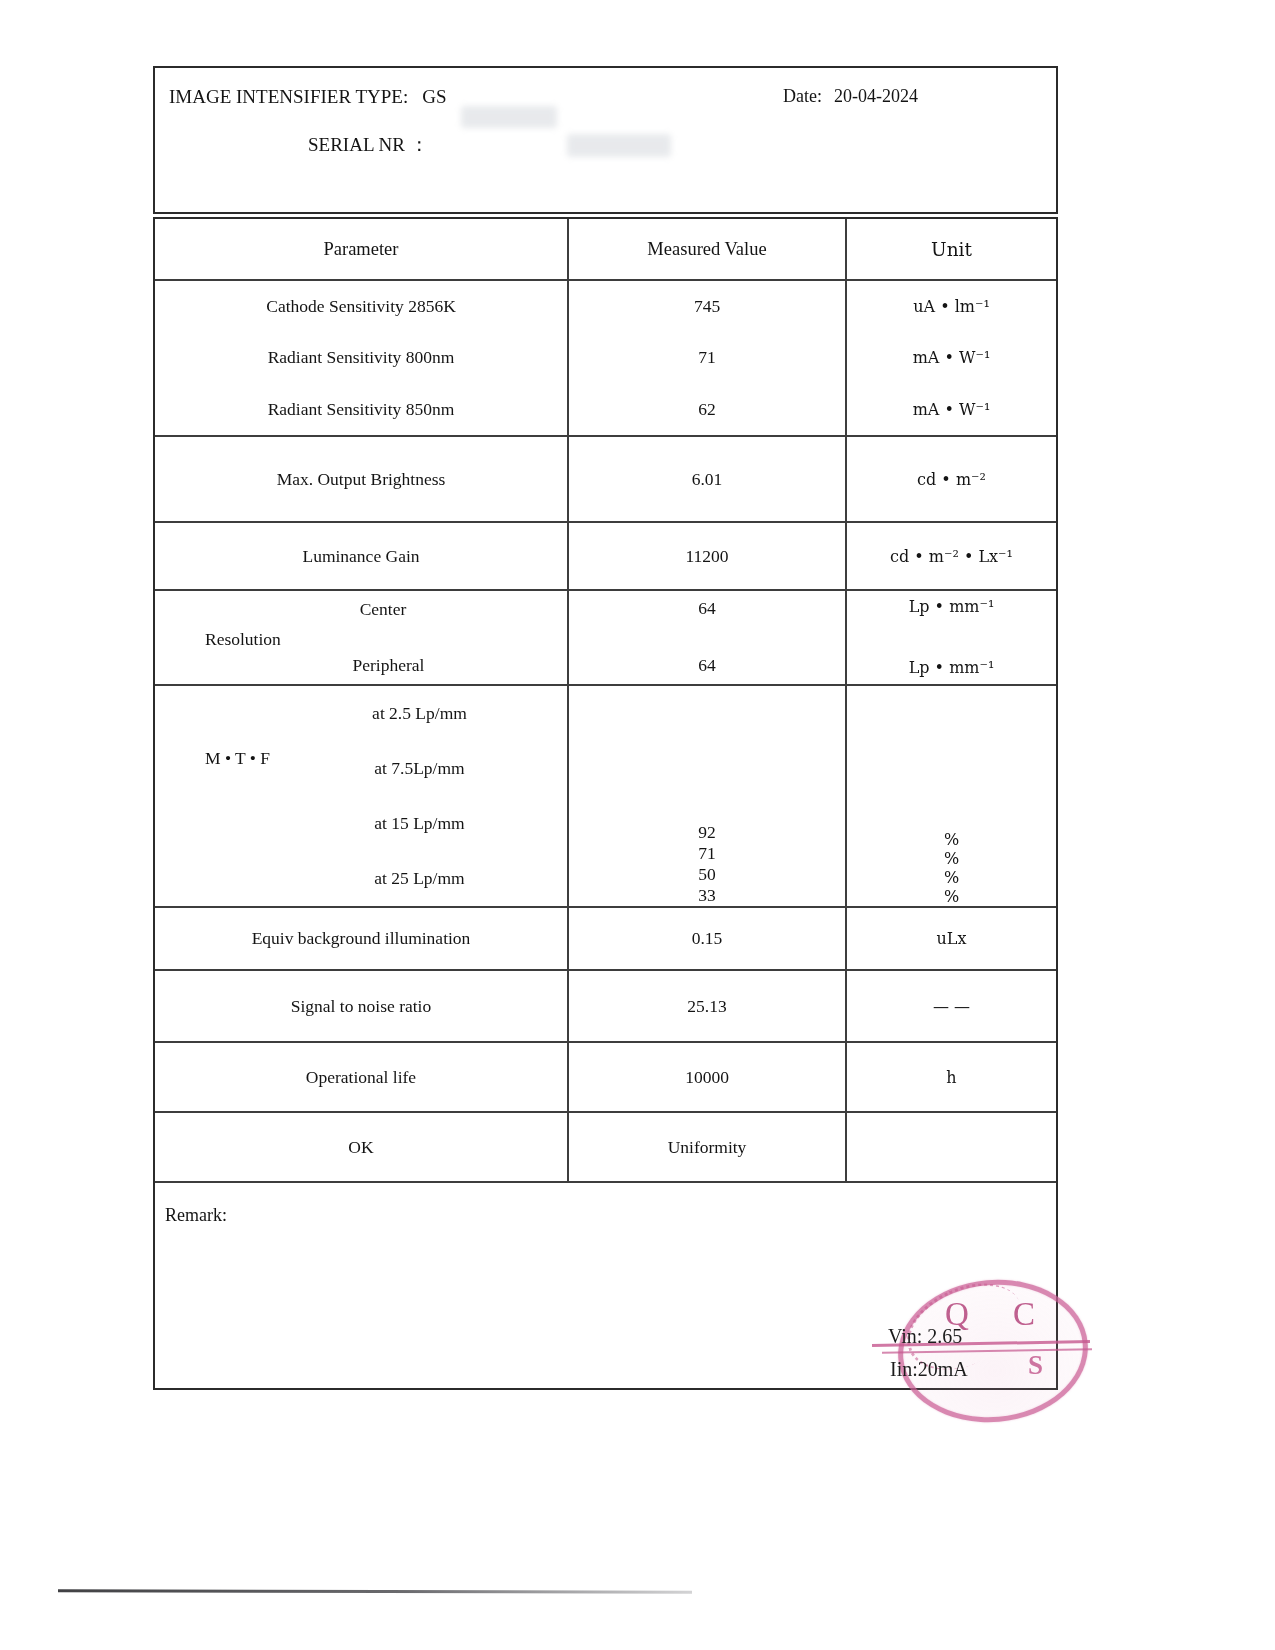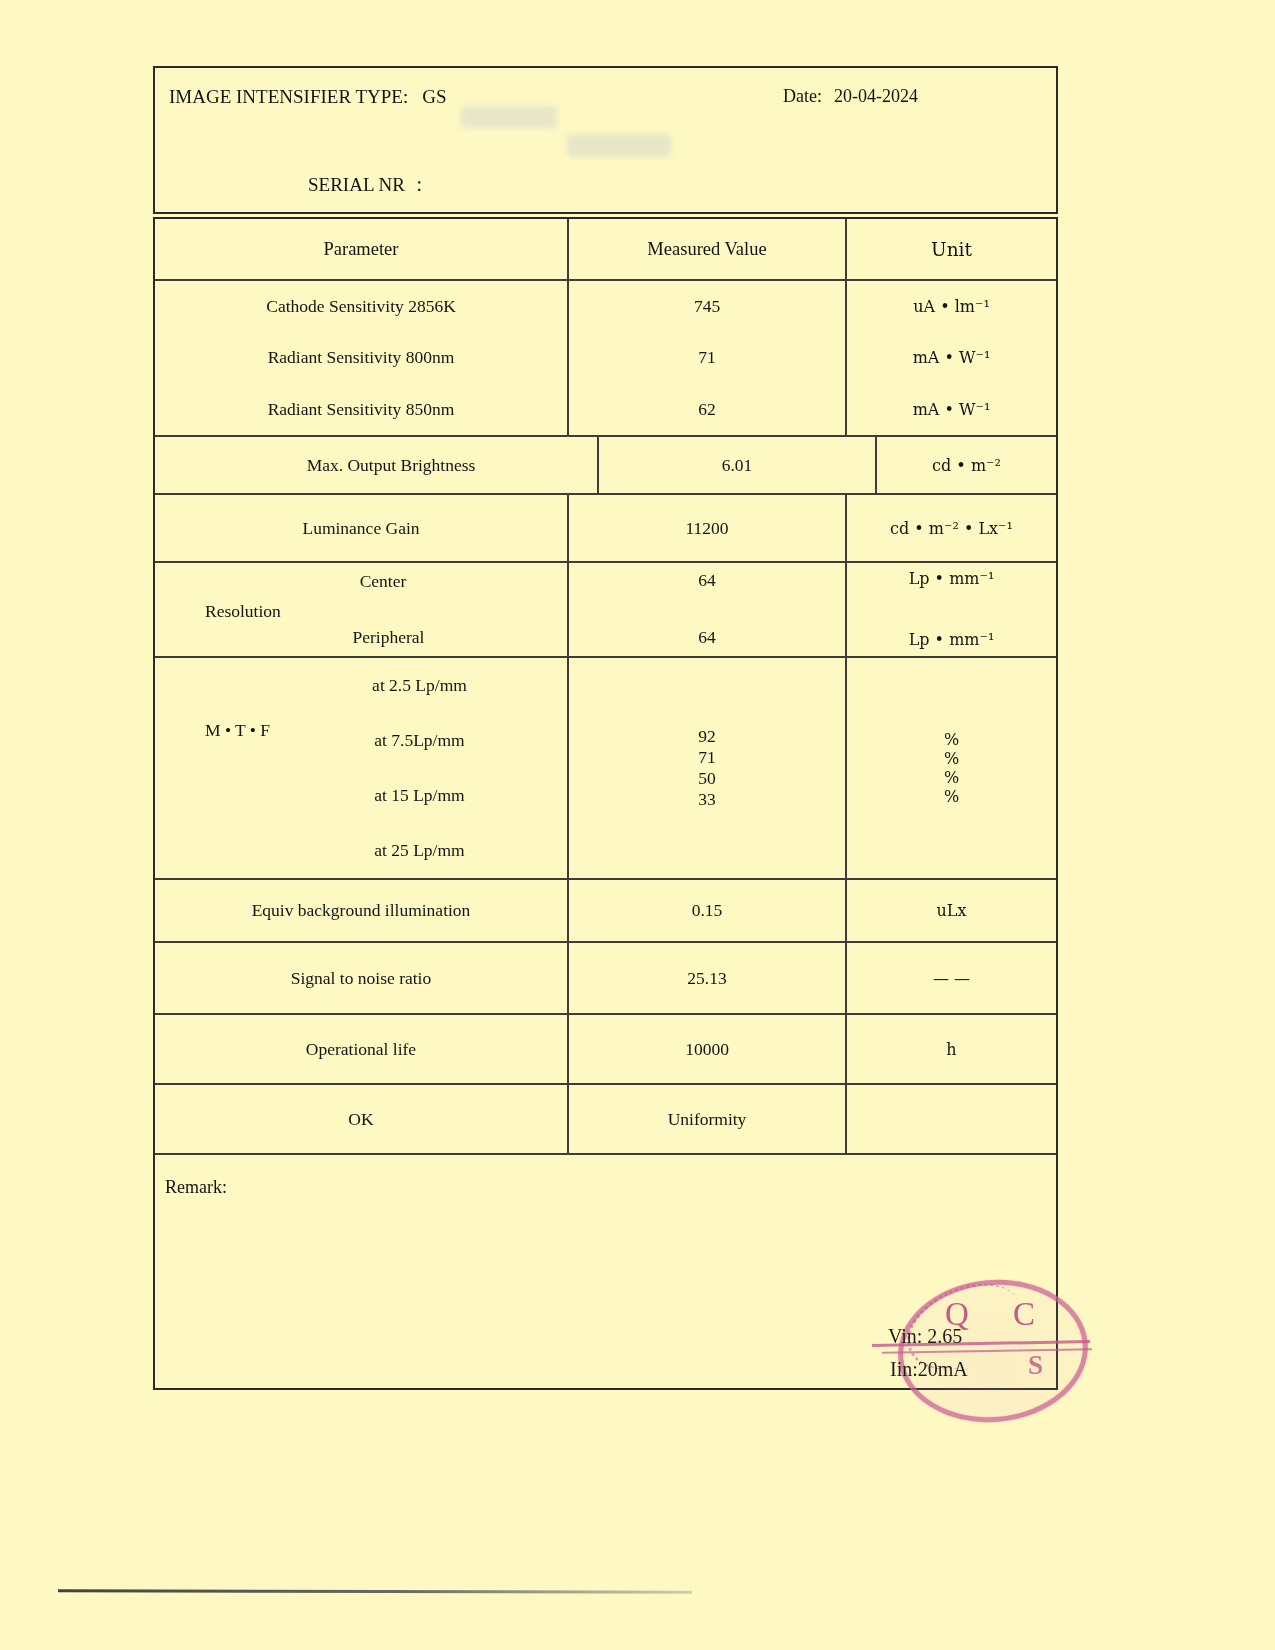--- a/index.html
+++ b/index.html
@@ -1,52 +1,52 @@
 <!DOCTYPE html>
 <html><head>
 <meta charset="utf-8">
 <style>
   html,body{margin:0;padding:0;background:#e8e8e8;}
   .page{
     position:relative;
     width:1275px;height:1650px;
-    background:#fef9c3;
+    background:#ffffff;
     font-family:"Liberation Serif", serif;
     color:#141414;
     overflow:hidden;
   }
   
   .header-box{
     position:absolute;left:153px;top:66px;width:905px;height:148px;
     border:2px solid #2b2b2b;box-sizing:border-box;
   }
   .type-line{position:absolute;left:14px;top:18px;font-size:19px;white-space:nowrap;}
   .type-line .val{margin-left:14px;}
   .date-line{position:absolute;left:628px;top:18px;font-size:18px;white-space:nowrap;}
   .date-line .val{margin-left:12px;}
-  .serial-line{position:absolute;left:153px;top:64px;font-size:19px;margin-top:40px;}
+  .serial-line{position:absolute;left:153px;top:64px;font-size:19px;}
   .ghost{position:absolute;background:#c3c8cf;opacity:.38;filter:blur(3px);border-radius:3px;}
   .ghost1{left:292px;top:20px;width:96px;height:22px;}
   .ghost2{left:412px;top:66px;width:104px;height:23px;}
 
   
   .table-box{
     position:absolute;left:153px;top:217px;width:905px;height:1173px;
     border:2px solid #2b2b2b;box-sizing:border-box;
   }
   .trow{display:grid;grid-template-columns:414px 278px 1fr;border-bottom:2px solid #3d3d3d;box-sizing:border-box;}
   .cell{box-sizing:border-box;}
   .c1,.c2{border-right:2px solid #3d3d3d;}
   .pcell,.vcell,.ucell{display:flex;align-items:center;justify-content:center;text-align:center;font-size:17.5px;}
   .ucell{font-family:"DejaVu Serif","DejaVu Sans",serif;font-size:16px;}
   .thead{height:62px;}
   .thead .cell{font-size:18.5px;}
   .multi{display:flex;flex-direction:column;justify-content:space-around;text-align:center;font-size:17.5px;}
   .row-sens{height:156px;}
-  .row-max{height:58px;padding-left:30px;}
+  .row-max{height:86px;}
   .row-lum{height:68px;}
   .row-res{height:95px;}
   .row-mtf{height:222px;}
   .row-equiv{height:63px;}
   .row-snr{height:72px;}
   .row-life{height:70px;}
   .row-uni{height:70px;}
   .row-remark{height:220px;border-bottom:none;display:block;position:relative;}
   .remark-label{position:absolute;left:10px;top:22px;font-size:18px;}
 
@@ -55,21 +55,21 @@
   .res-top{position:absolute;top:8px;left:44px;right:0;text-align:center;}
   .res-group-label{position:absolute;left:50px;top:38px;}
   .res-bot{position:absolute;bottom:8px;left:55px;right:0;text-align:center;}
   .res-vals{display:flex;flex-direction:column;justify-content:space-between;padding:7px 0 8px;text-align:center;font-size:17.5px;}
   .res-units{display:flex;flex-direction:column;justify-content:space-between;padding:6px 11px 7px;text-align:center;font-family:"DejaVu Serif","DejaVu Sans",serif;font-size:16px;}
 
   
   .mtf-param{position:relative;font-size:17.5px;}
   .mtf-group-label{position:absolute;left:50px;top:62px;}
   .mtf-lines{position:absolute;left:117px;right:0;top:0;bottom:0;display:flex;flex-direction:column;justify-content:space-around;text-align:center;}
-  .mtf-vals,.mtf-units{display:flex;flex-direction:column;justify-content:center;text-align:center;font-size:17.5px;}
+  .mtf-vals,.mtf-units{display:flex;flex-direction:column;justify-content:flex-end;text-align:center;font-size:17.5px;}
   .mtf-units{font-family:"DejaVu Serif","DejaVu Sans",serif;font-size:16px;}
 
   
   .stamp{position:absolute;left:880px;top:1270px;width:230px;height:175px;pointer-events:none;}
   .stamp-oval{
     position:absolute;left:18px;top:10px;width:180px;height:132px;
     border:5px solid rgba(203,93,148,0.72);border-radius:50%;
     transform:rotate(-5deg);
     background:radial-gradient(ellipse at 50% 65%, rgba(231,170,201,0.14), rgba(231,170,201,0.03));
     box-shadow:0 0 2px rgba(203,93,148,0.35), inset 0 0 2px rgba(203,93,148,0.3);

